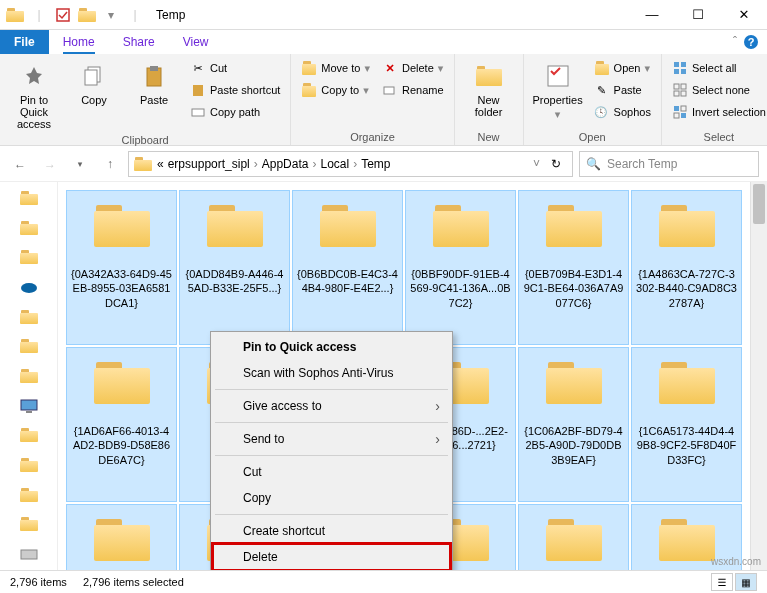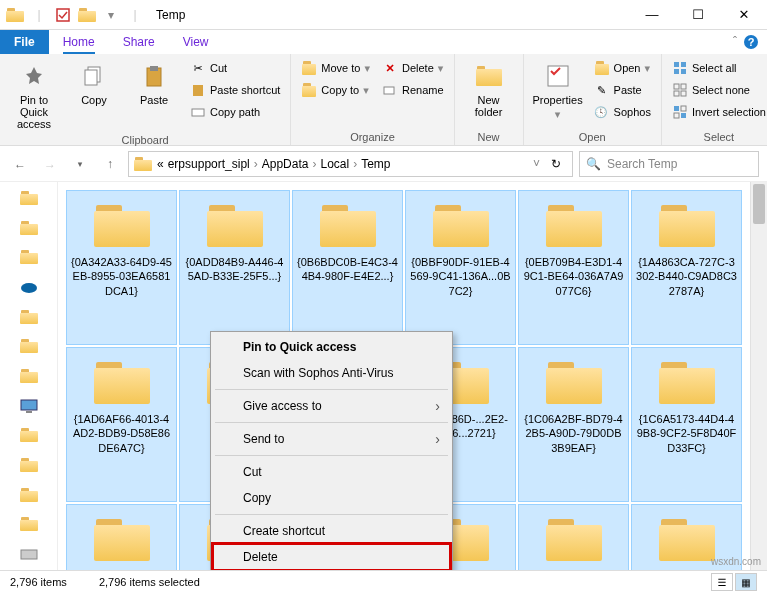--- a/index.html
+++ b/index.html
@@ -44,41 +44,41 @@
 
 .content { display: flex; height: 388px; }
 .navpane { width: 58px; border-right: 1px solid #eee; padding: 6px 2px; display:flex; flex-direction:column; gap:10px; align-items:center; overflow:hidden;}
 .np-item { width: 24px; height: 20px; display:flex; align-items:center; justify-content:center; }
 .sb { width: 17px; background: #f0f0f0; border-left:1px solid #e1e1e1; position:relative;}
 .sb-thumb { position:absolute; left:2px; right:2px; top:2px; height:40px; background:#c1c1c1; border-radius:2px;}
 
 .files { flex: 1; background: #fff; overflow: hidden; padding: 8px; }
 .grid { display: grid; grid-template-columns: repeat(6, 1fr); gap: 2px; }
 .item { background: #cce8ff; border: 1px solid #99d1ff; display: flex; flex-direction: column; align-items: center; padding: 8px 4px; height: 155px; }
-.item .fname { font-size: 11px; text-align: center; margin-top: 4px; word-break: break-all; line-height: 1.3; }
+.item .fname { font-size: 11px; text-align: center; margin-top: 16px; word-break: break-all; line-height: 1.3; }
 .item.partial { height: 80px; }
 
 
 .folder-ic { width: 64px; height: 52px; position: relative; }
 .folder-ic::before { content:""; position:absolute; left:6px; top:6px; width:26px; height:10px; background:#e8b85b; border-radius:2px 2px 0 0; }
 .folder-ic::after { content:""; position:absolute; left:4px; top:12px; right:4px; bottom:4px; background:linear-gradient(#ffe29f,#f4c655); border-radius:2px; }
 .folder-sm { width:20px; height:16px; position:relative; }
 .folder-sm::before { content:""; position:absolute; left:2px; top:1px; width:8px; height:4px; background:#e8b85b; border-radius:1px 1px 0 0; }
 .folder-sm::after { content:""; position:absolute; left:1px; top:4px; right:1px; bottom:1px; background:linear-gradient(#ffe29f,#f4c655); border-radius:1px; }
 
 
 .ctxmenu { position: absolute; left: 210px; top: 331px; width: 243px; background: #f0f0f0; border: 1px solid #a0a0a0; box-shadow: 3px 3px 6px rgba(0,0,0,.25); padding: 2px; font-size: 12px; }
 .ctxitem { padding: 6px 28px 6px 30px; position: relative; }
 .ctxitem.bold { font-weight: 600; }
 .ctxitem.arrow::after { content: "›"; position: absolute; right: 10px; top: 50%; transform: translateY(-50%); color:#555; font-size:14px;}
 .ctxsep { height: 1px; background: #d0d0d0; margin: 3px 2px; }
 .ctxitem.highlight { outline: 3px solid #d40000; outline-offset: -1px; }
 
 
-.status { position:absolute; left:0; right:0; bottom:0; height:23px; border-top:1px solid #ddd; display:flex; align-items:center; padding:0 10px; font-size:11px; gap:32px; background:#fff;}
+.status { position:absolute; left:0; right:0; bottom:0; height:23px; border-top:1px solid #ddd; display:flex; align-items:center; padding:0 10px; font-size:11px; gap:16px; background:#fff;}
 .status .views { margin-left:auto; display:flex; gap:2px;}
 .status .views div { width:22px; height:18px; border:1px solid #ccc; display:flex; align-items:center; justify-content:center; font-size:10px;}
 
 .watermark { position:absolute; right:6px; bottom:26px; font-size:10px; color:#999; }
 
 svg { display:block; }
 </style>
 </head>
 <body>
 

